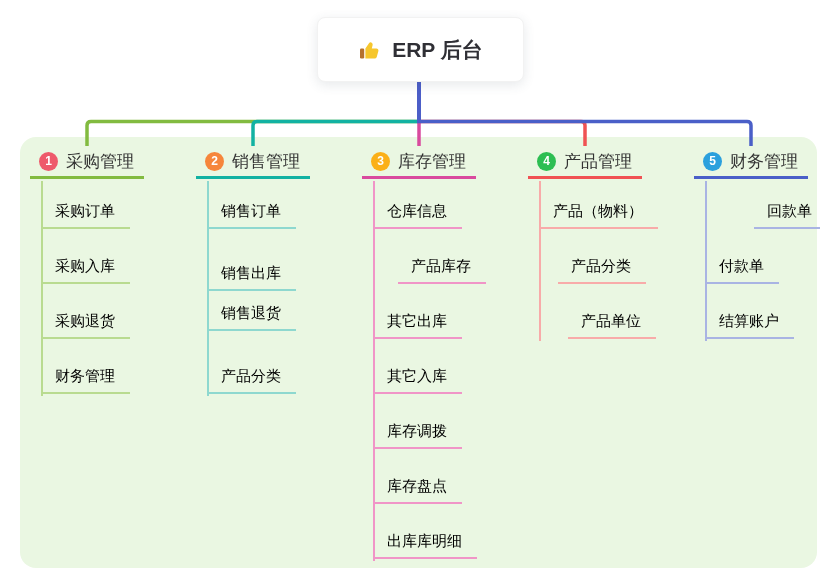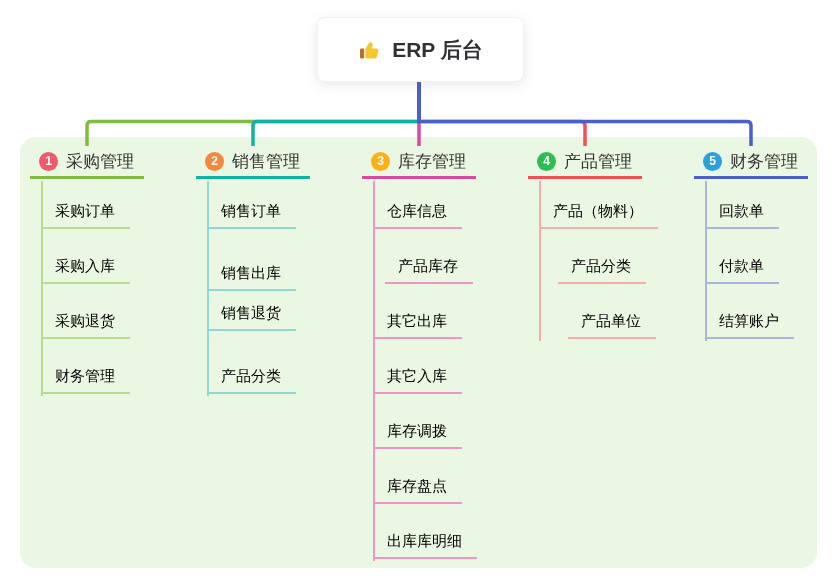--- a/index.html
+++ b/index.html
@@ -90,21 +90,21 @@
         <div class="child" style="left: 208px; top: 365px;"><span style="border-bottom-color: rgb(142, 216, 207);">产品分类</span></div>
       </div>
 
   <div>
     <div class="branch" style="left: 362px; top: 146px; border-bottom: 3px solid rgb(217, 74, 158);">
       <span class="badge" style="background: rgb(251, 176, 24);">3</span>
       <span class="blabel">库存管理</span>
     </div>
     <div class="vline" style="left: 373px; top: 181px; height: 380px; background: rgb(240, 149, 199);"></div>
   <div class="child" style="left: 374px; top: 200px;"><span style="border-bottom-color: rgb(240, 149, 199);">仓库信息</span></div>
-        <div class="child" style="left: 385px; top: 255px;"><span style="border-bottom-color: rgb(240, 149, 199);">产品库存</span></div>
+        <div class="child" style="left: 374px; top: 255px; padding-left: 24px;"><span style="border-bottom-color: rgb(240, 149, 199);">产品库存</span></div>
         <div class="child" style="left: 374px; top: 310px;"><span style="border-bottom-color: rgb(240, 149, 199);">其它出库</span></div>
         <div class="child" style="left: 374px; top: 365px;"><span style="border-bottom-color: rgb(240, 149, 199);">其它入库</span></div>
         <div class="child" style="left: 374px; top: 420px;"><span style="border-bottom-color: rgb(240, 149, 199);">库存调拨</span></div>
         <div class="child" style="left: 374px; top: 475px;"><span style="border-bottom-color: rgb(240, 149, 199);">库存盘点</span></div>
         <div class="child" style="left: 374px; top: 530px;"><span style="border-bottom-color: rgb(240, 149, 199);">出库库明细</span></div>
       </div>
 
   <div>
     <div class="branch" style="left: 528px; top: 146px; border-bottom: 3px solid rgb(240, 82, 83);">
       <span class="badge" style="background: rgb(45, 190, 82);">4</span>
@@ -115,18 +115,18 @@
         <div class="child" style="left: 540px; top: 255px; margin-left: 18px;"><span style="border-bottom-color: rgb(248, 171, 169);">产品分类</span></div>
         <div class="child" style="left: 540px; top: 310px; padding-left: 28px;"><span style="border-bottom-color: rgb(248, 171, 169);">产品单位</span></div>
       </div>
 
   <div>
     <div class="branch" style="left: 694px; top: 146px; border-bottom: 3px solid rgb(74, 95, 200);">
       <span class="badge" style="background: rgb(43, 160, 221);">5</span>
       <span class="blabel">财务管理</span>
     </div>
     <div class="vline" style="left: 705px; top: 181px; height: 160px; background: rgb(169, 180, 227);"></div>
-  <div class="child" style="left: 706px; top: 200px;"><span style="border-bottom-color: rgb(169, 180, 227);">回款单</span></div>
+  <div class="child" style="left: 706px; top: 200px; padding-left: 48px;"><span style="border-bottom-color: rgb(169, 180, 227);">回款单</span></div>
         <div class="child" style="left: 706px; top: 255px;"><span style="border-bottom-color: rgb(169, 180, 227);">付款单</span></div>
         <div class="child" style="left: 706px; top: 310px;"><span style="border-bottom-color: rgb(169, 180, 227);">结算账户</span></div>
       </div>
 </div>
 </div>
 
 </body></html>

